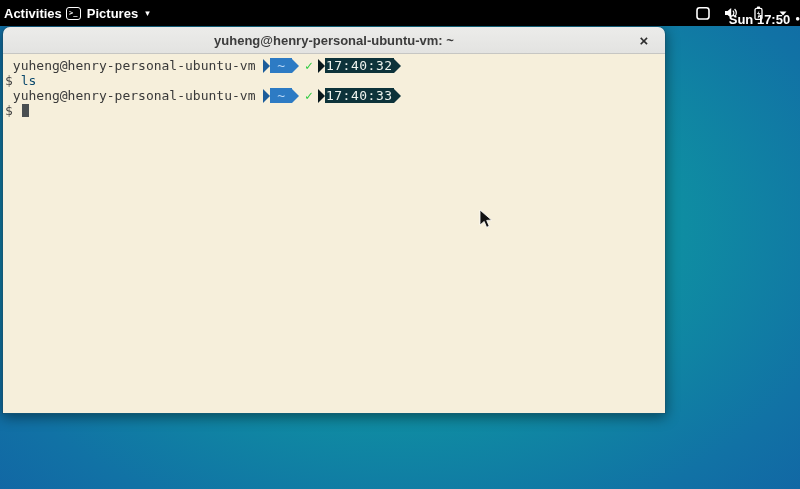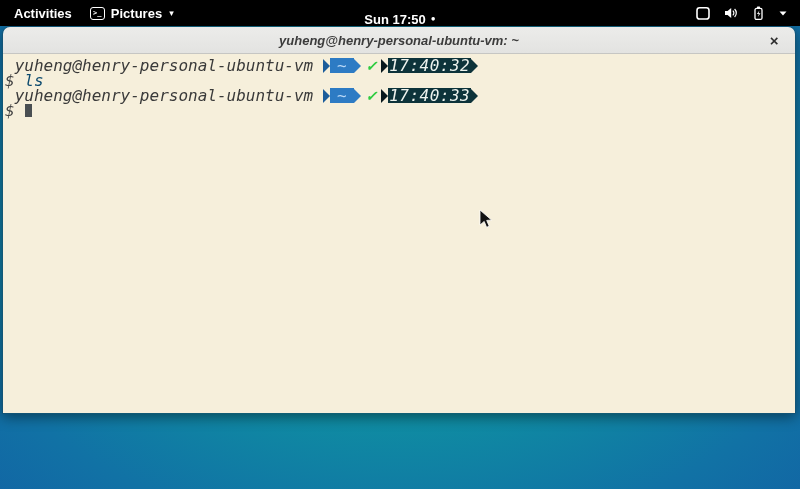--- a/index.html
+++ b/index.html
@@ -9,63 +9,63 @@
     background: radial-gradient(ellipse 620px 420px at 50% 46%, #14a3a0 0%, #0f8da2 45%, #1172a5 75%, #1261a4 100%);
     position:relative;
   }
 
   
   .topbar {
     position:absolute; top:0; left:0; right:0; height:26px;
     background:#000; color:#fff; display:flex; align-items:center;
     font-size:13px; font-weight:600; z-index:30;
   }
-  .topbar-left { display:flex; align-items:center; gap:14px; padding-left:10px; }
+  .topbar-left { display:flex; align-items:center; }
   .activities { padding:0 4px; cursor:pointer; }
   .appmenu { display:flex; align-items:center; gap:6px; cursor:pointer; }
   .term-badge {
     width:15px; height:13px; border:1.4px solid #fff; border-radius:3px;
     display:inline-flex; align-items:center; justify-content:center;
     font-size:7px; font-weight:700; line-height:1; font-family:"DejaVu Sans Mono",monospace;
   }
   .caret { font-size:9px; margin-left:1px; }
   .clock {
-    position:absolute; left:0; right:0; text-align:center; pointer-events:none;margin-top:12px;
+    position:absolute; left:0; right:0; text-align:right; pointer-events:none;margin-top:12px;
   }
   .clock-inner { pointer-events:auto; cursor:pointer; display:inline-flex; align-items:center; gap:5px; }
   .notif-dot { font-size:8px; line-height:1; }
   .topbar-right { margin-left:auto; display:flex; align-items:center; gap:12px; padding-right:12px; }
   .tb-icon { display:inline-flex; align-items:center; }
 
   
   .window {
-    position:absolute; top:26px; left:2px; width:794px; height:388px;
+    position:absolute; top:26px; left:2px; width:664px; height:388px;
     border-radius:8px 8px 0 0;
     box-shadow:0 3px 14px rgba(0,0,0,0.45);
     border:1px solid rgba(20,60,80,0.55);
-    display:flex; flex-direction:column; z-index:10; overflow:hidden;font-style:italic;
+    display:flex; flex-direction:column; z-index:10; overflow:hidden;
   }
   .titlebar {
     height:27px; background:linear-gradient(#ececea,#e3e3e1);
     border-bottom:1px solid #c6c6c3;
     display:flex; align-items:center; justify-content:center; position:relative;
     flex:0 0 auto;
   }
   .titlebar-text { font-size:13px; font-weight:700; color:#3c3c3c; }
   .close-btn {
     position:absolute; right:10px; top:0; bottom:0;
     display:flex; align-items:center; justify-content:center;
     width:22px; font-size:15px; font-weight:700; color:#2e2e2e; cursor:pointer;
   }
 
   
   .terminal {
     flex:1 1 auto; background:#f6efdb; padding:4px 2px 0 2px;
     font-family:"DejaVu Sans Mono","Liberation Mono",monospace;
-    font-size:16px; line-height:15px; color:#333; overflow:hidden;
+    font-size:13px; line-height:15px; color:#333; overflow:hidden;
   }
   .tline { white-space:pre; display:flex; align-items:center; height:15px; }
   .prompt-user { color:#3a3a3a; white-space:pre; }
 
   .pl { display:inline-flex; align-items:center; height:15px; }
   .arr { width:0; height:0; border-top:7.5px solid transparent; border-bottom:7.5px solid transparent; }
   .arr-navy  { border-left:7px solid #1b5c9b; }
   .arr-blue  { border-left:7px solid #2d7bc4; }
   .arr-black { border-left:7px solid #08181d; }
   .arr-dark  { border-left:7px solid #0d333a; }

